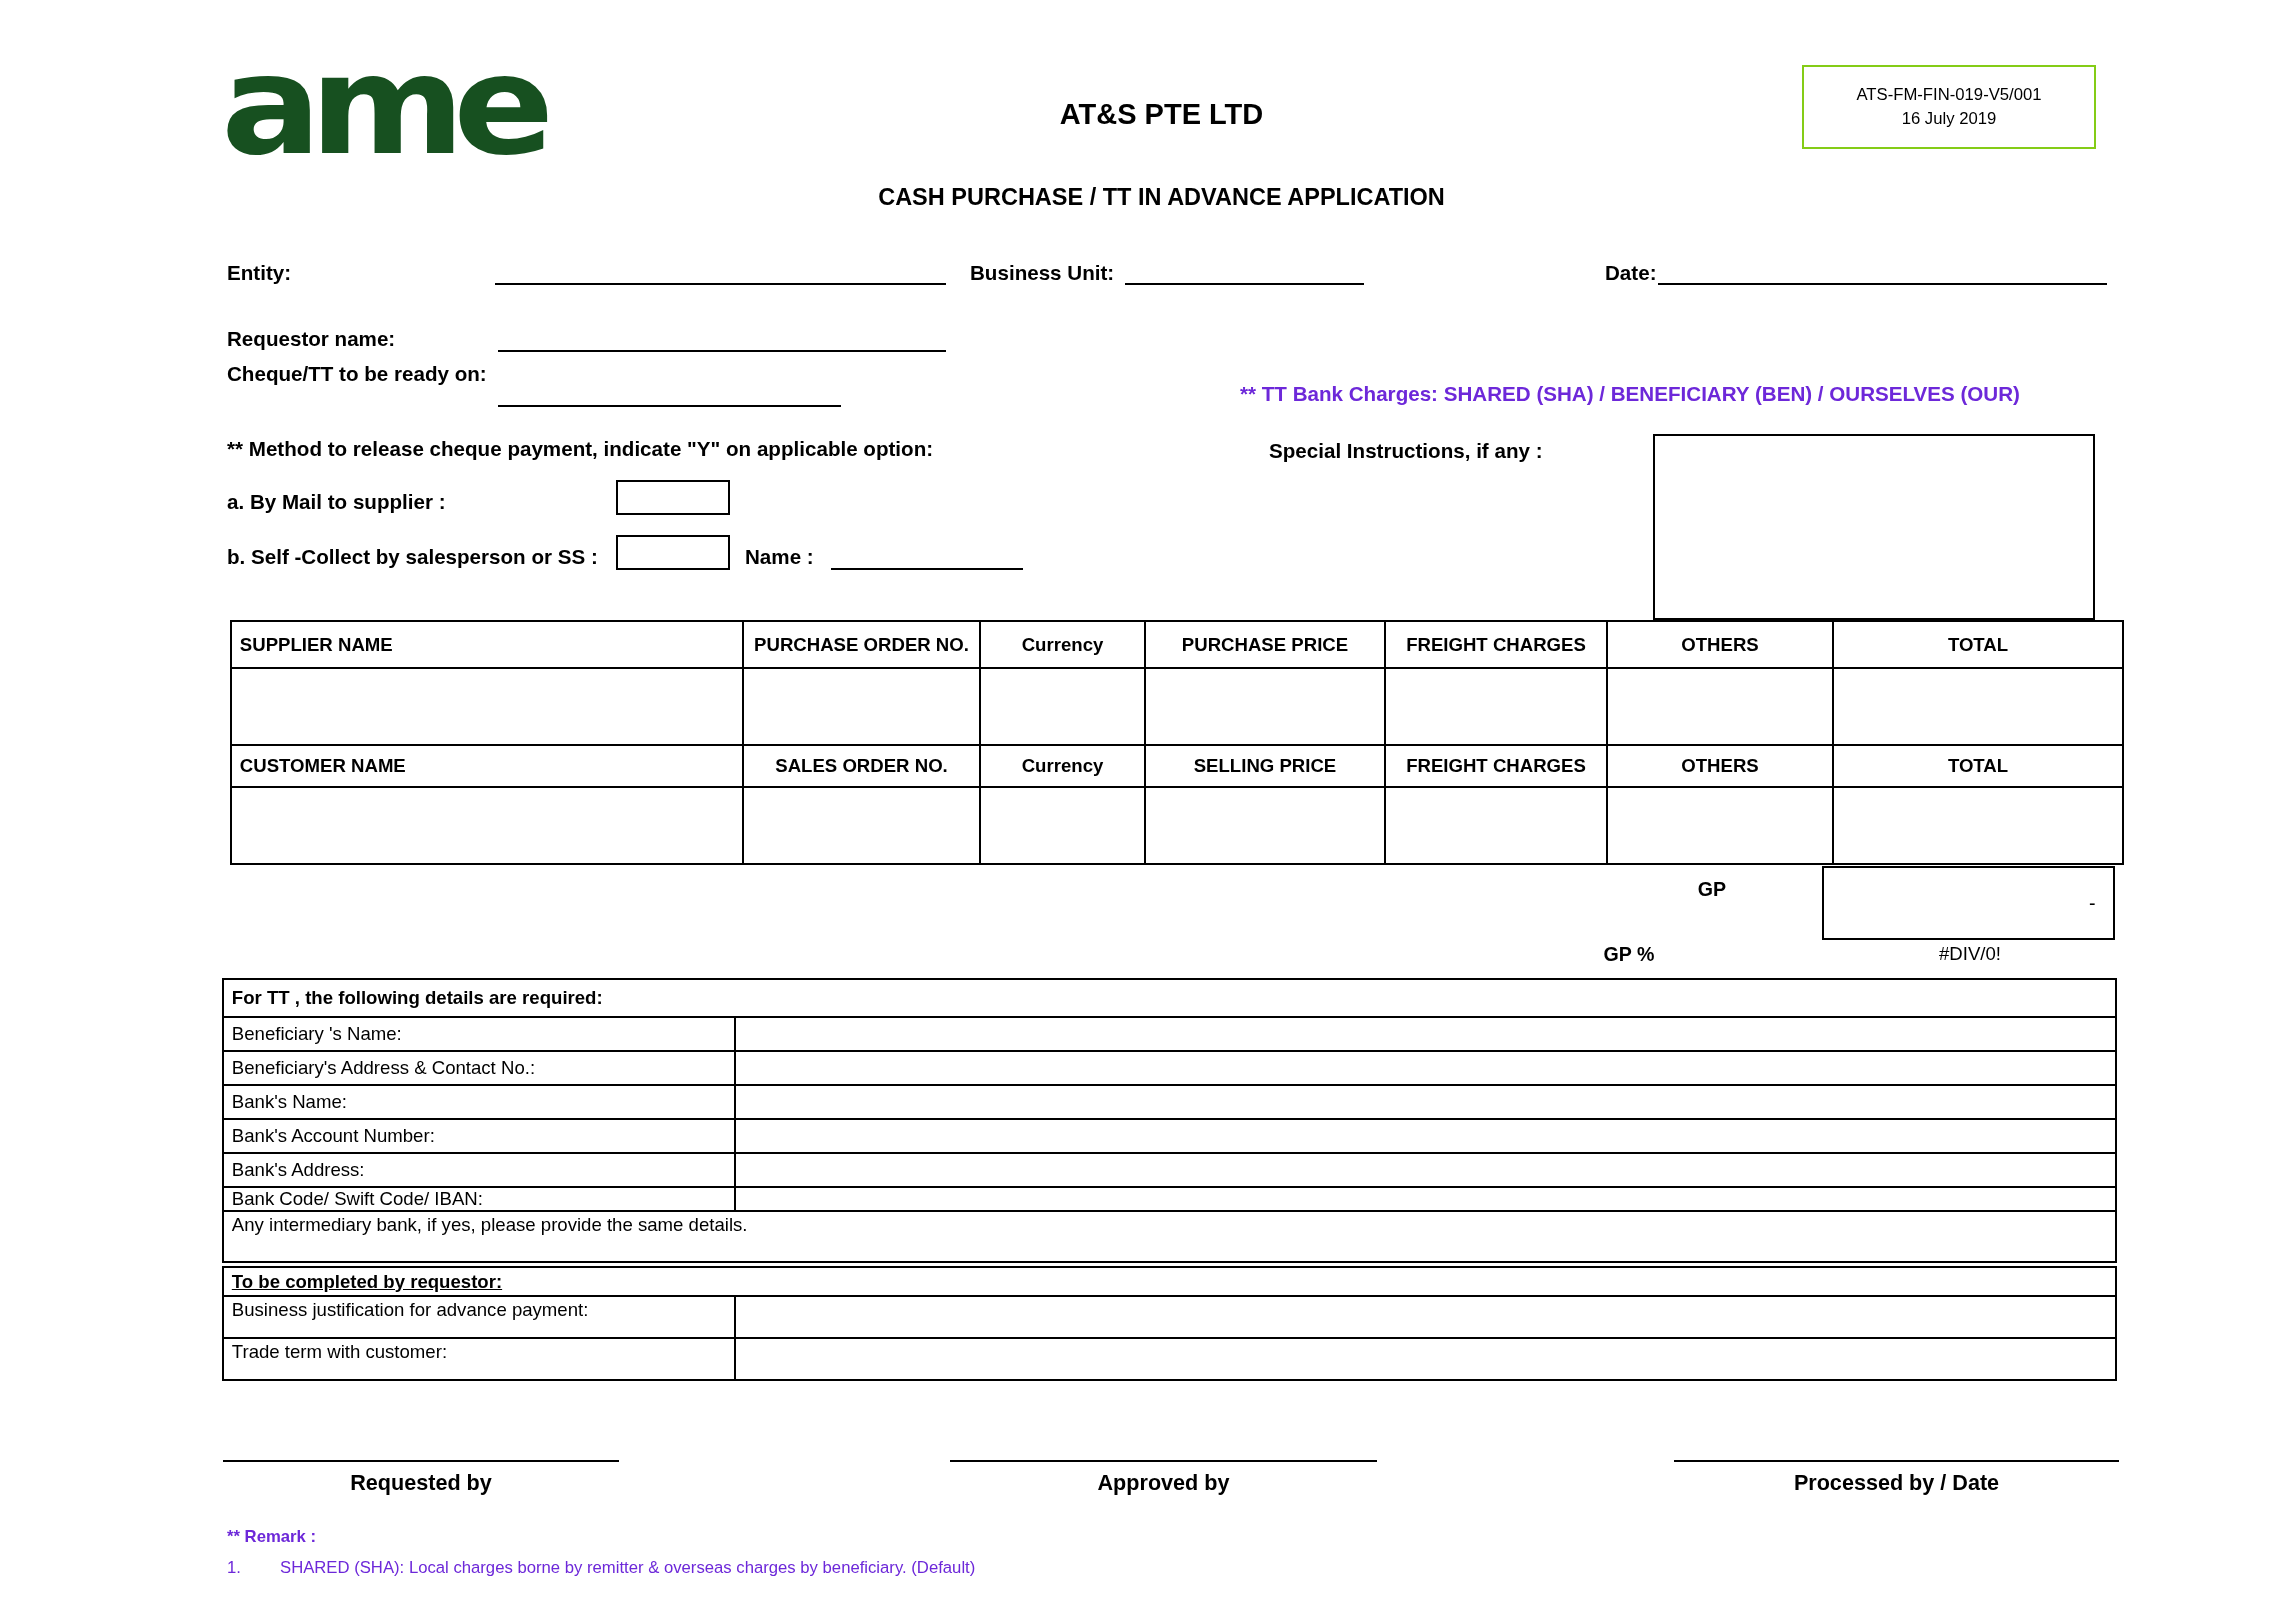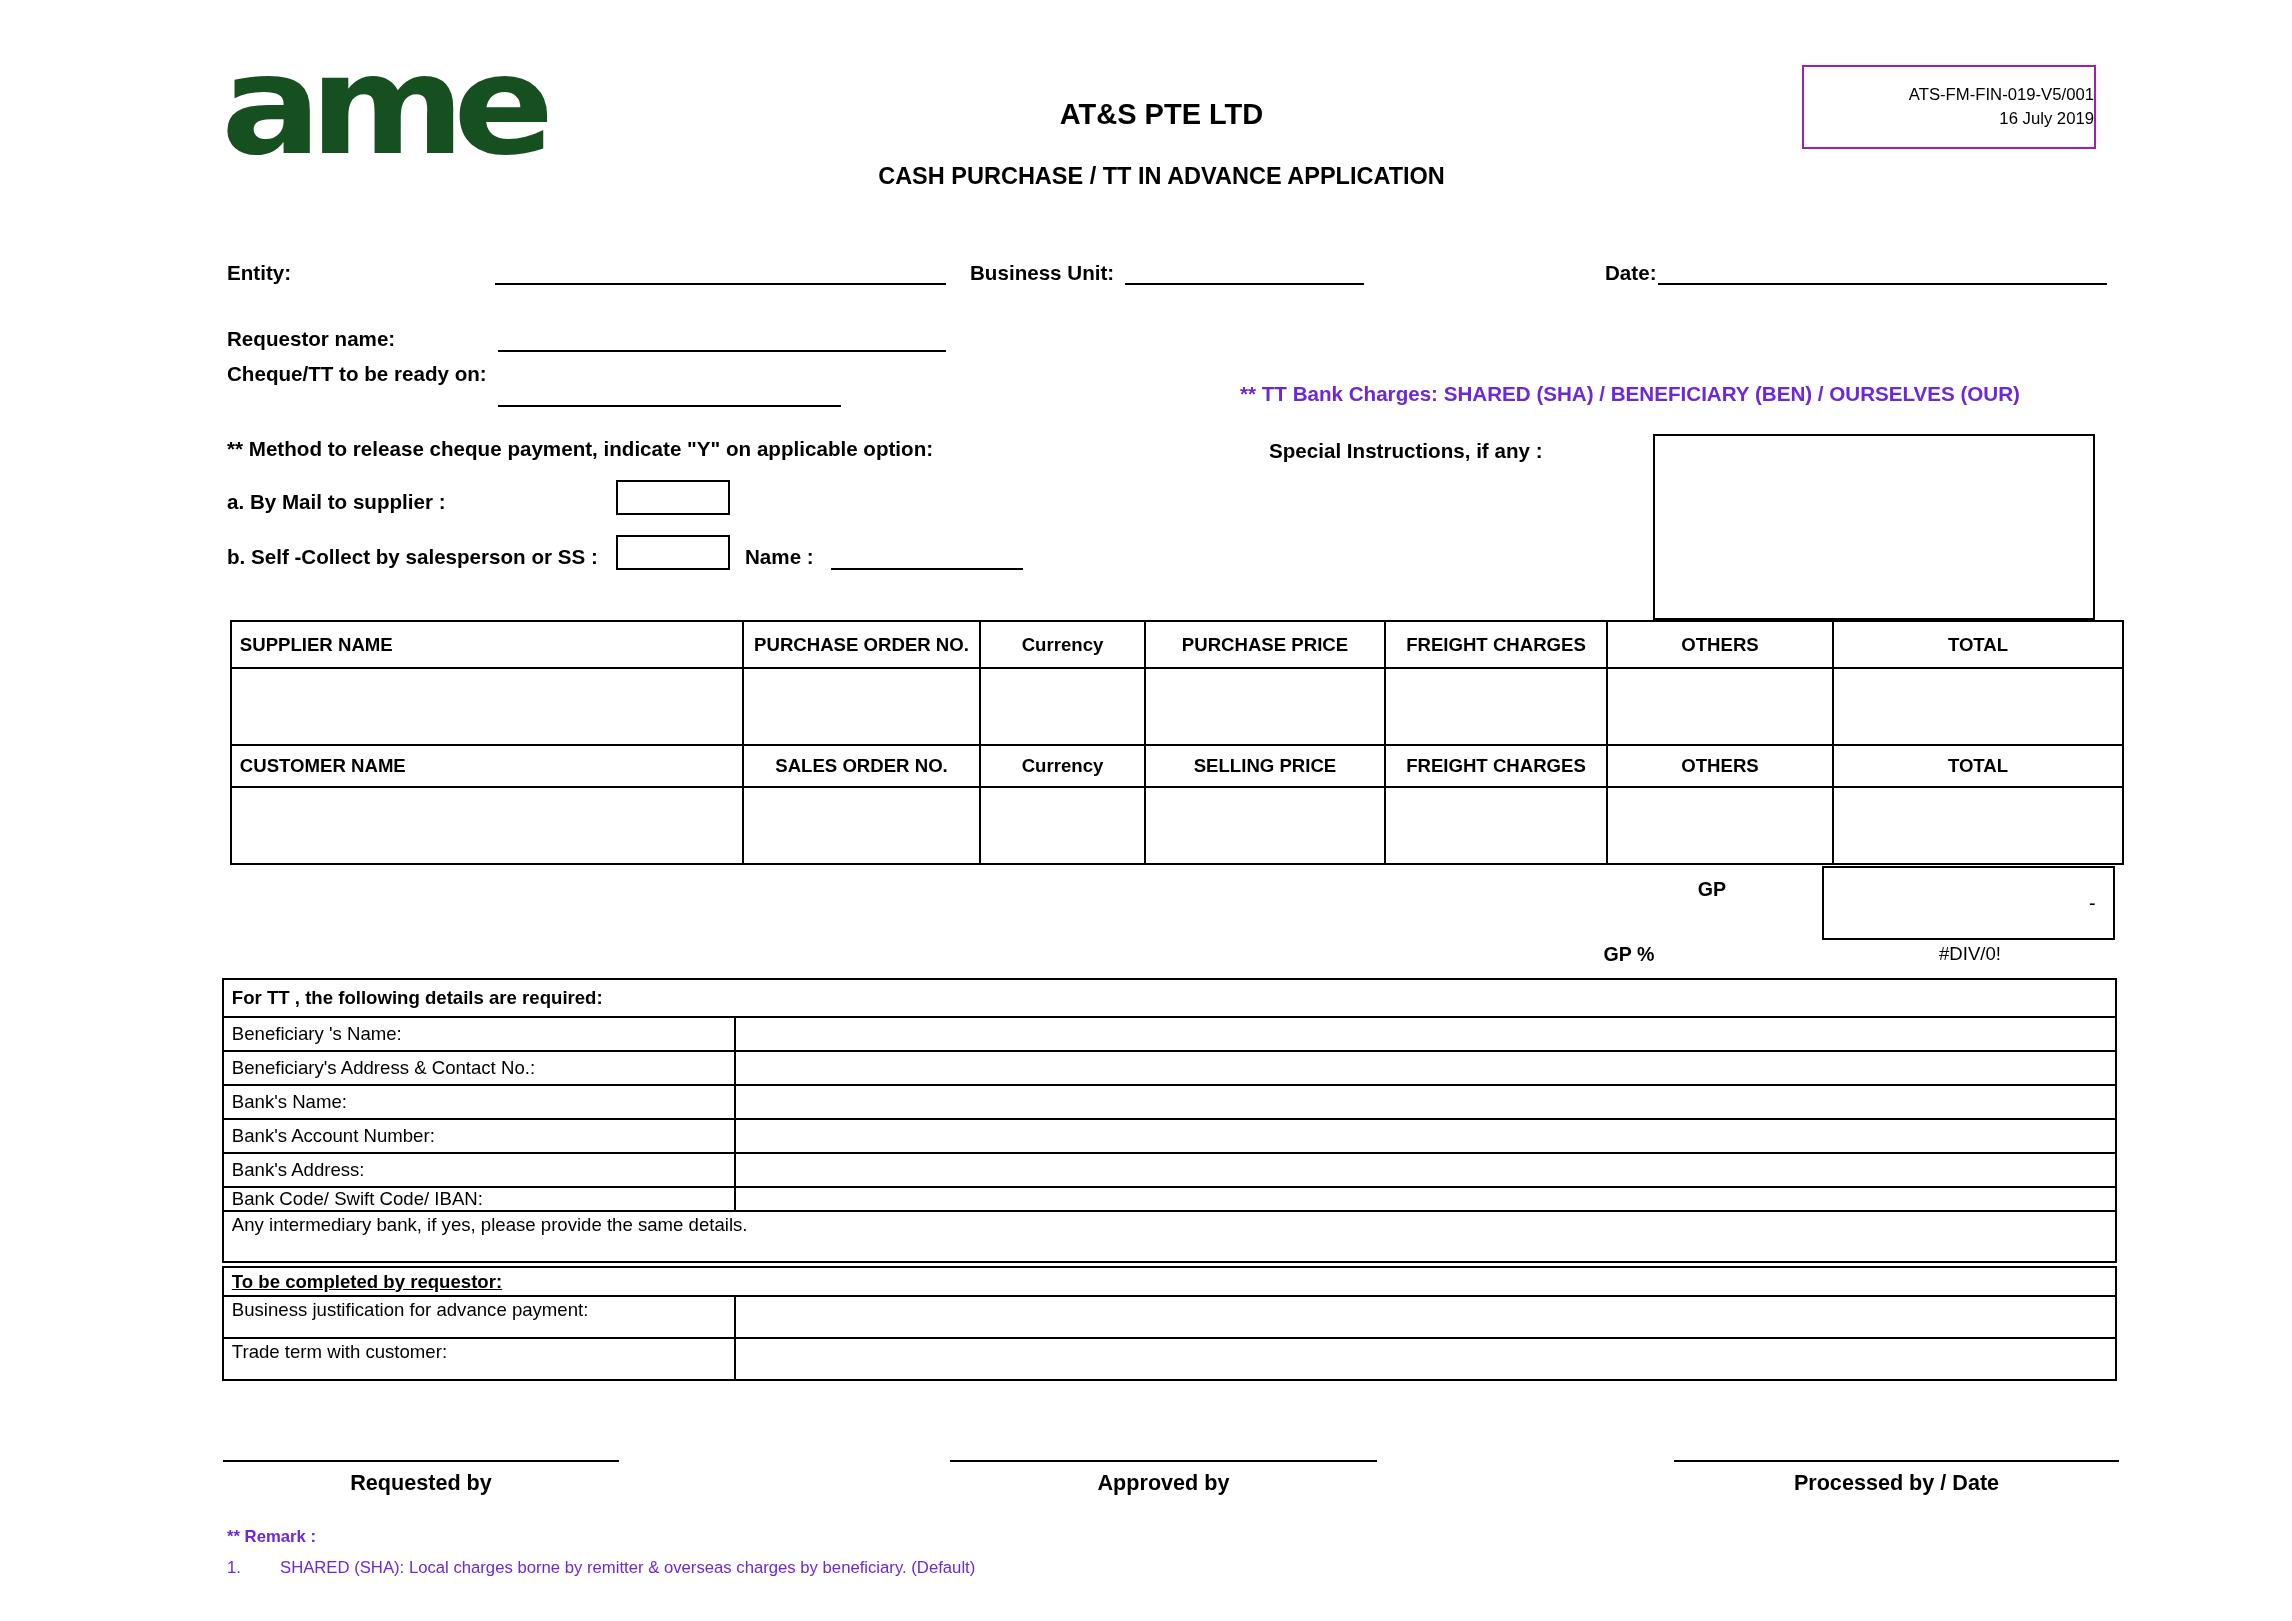--- a/index.html
+++ b/index.html
@@ -19,22 +19,22 @@
     font-family:"DejaVu Sans",sans-serif;
     font-weight:bold;
     font-size:149px;
     line-height:0.95;
     letter-spacing:-11.8px;
     color:#175020;
     transform:scaleY(0.92);
     transform-origin:top left;
   }
   .docbox{
-    border:2px solid #a21caf;
-    display:flex;flex-direction:column;justify-content:center;align-items:flex-end;
+    border:2px solid #84cc16;
+    display:flex;flex-direction:column;justify-content:center;align-items:center;
     font-size:16.7px;line-height:1.45;text-align:center;
   }
   .checkbox{border:2.9px solid #000;background:#fff;}
   .bigbox{border:2.9px solid #000;background:#fff;}
 
   table.pricing{border-collapse:collapse;table-layout:fixed;width:1893px;}
   table.pricing td{
     border-left:2px solid #000;border-right:2px solid #000;
     border-top:2.9px solid #000;border-bottom:2.9px solid #000;
     font-size:18.6px;font-weight:bold;text-align:center;vertical-align:middle;
@@ -61,21 +61,21 @@
   .siglabel{font-size:21.6px;font-weight:bold;text-align:center;}
 </style>
 </head>
 <body>
 
 <div class="page">
 
   <div class="abs logo" style="left:221px;top:41px;">ame</div>
 
   <div class="abs" style="left:784px;top:98px;width:755px;font-size:29px;font-weight:bold;text-align:center;">AT&amp;S PTE LTD</div>
-  <div class="abs" style="left:686px;top:163px;width:951px;font-size:23.5px;font-weight:bold;text-align:center;">CASH PURCHASE / TT IN ADVANCE APPLICATION</div>
+  <div class="abs" style="left:686px;top:184px;width:951px;font-size:23.5px;font-weight:bold;text-align:center;">CASH PURCHASE / TT IN ADVANCE APPLICATION</div>
 
   <div class="abs docbox" style="left:1802px;top:65px;width:290px;height:80px;">
     <div>ATS-FM-FIN-019-V5/001</div>
     <div>16 July 2019</div>
   </div>
 
   <div class="abs lbl" style="left:227px;top:261px;">Entity:</div>
   <div class="abs uline" style="left:495px;top:283px;width:451px;"></div>
 
   <div class="abs lbl" style="left:970px;top:261px;">Business Unit:</div>

